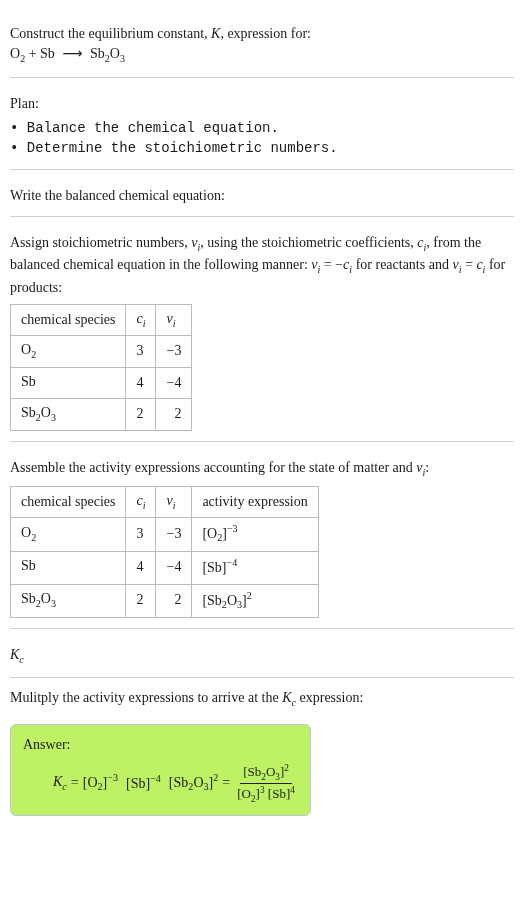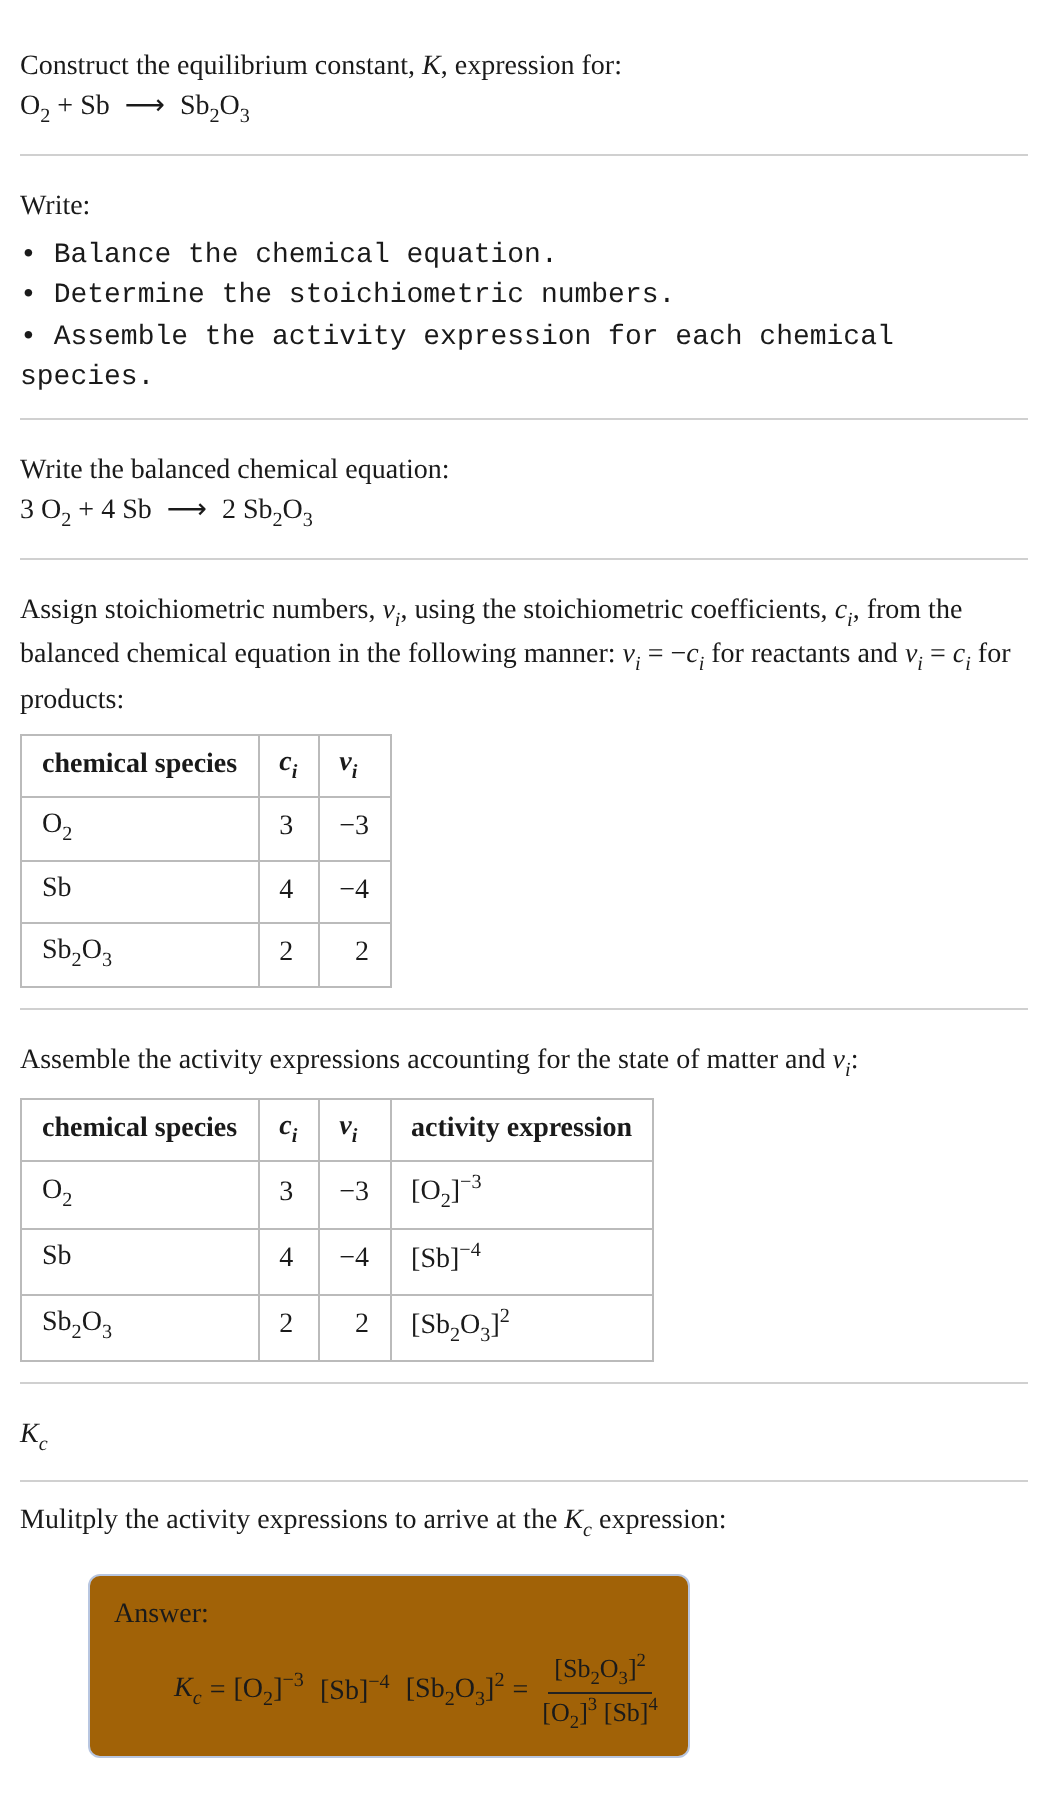--- a/index.html
+++ b/index.html
@@ -30,31 +30,30 @@
   table {
     border-collapse: collapse;
     margin-top: 6px;
     font-size: 14px;
   }
   th, td {
     border: 1px solid #bbb;
     padding: 4px 10px;
     text-align: left;
   }
-  th { font-weight: bold; }
+  th { font-weight: normal; }
   .center { text-align: left; }
   .right { text-align: right; }
   .answer-box {
-    background: #a16207;
+    background: #bef264;
     border: 1px solid #b8c6e0;
     border-radius: 6px;
     padding: 10px 12px;
     display: inline-block;
     margin-top: 6px;
-    margin-left: 34px;
   }
   .italic { font-style: italic; }
   .eq-row {
     display: flex;
     align-items: center;
     gap: 4px;
   }
   .frac {
     display: inline-flex;
     flex-direction: column;
@@ -86,36 +85,30 @@
   </div>
   <div>
     <span><span>O</span><span class="sub">2</span></span><span> + </span><span>Sb</span>
     <span class="arrow">⟶</span>
     <span><span>Sb</span><span class="sub">2</span><span>O</span><span class="sub">3</span></span>
   </div>
 </div>
 
 
 <div class="block">
-  <div>Write:</div>
+  <div>Plan:</div>
   <ul class="bullet">
     <li>Balance the chemical equation.</li>
     <li>Determine the stoichiometric numbers.</li>
-    <li>Assemble the activity expression for each chemical species.</li>
   </ul>
 </div>
 
 
 <div class="block">
   <div>Write the balanced chemical equation:</div>
-  <div>
-    <span>3 </span><span><span>O</span><span class="sub">2</span></span><span> + </span><span>4 </span><span>Sb</span>
-    <span class="arrow">⟶</span>
-    <span> 2 </span><span><span>Sb</span><span class="sub">2</span><span>O</span><span class="sub">3</span></span>
-  </div>
 </div>
 
 
 <div class="block">
   <div>
     <span>Assign stoichiometric numbers, </span><span class="italic">ν</span><span class="italic sub">i</span><span>, using the stoichiometric coefficients, </span><span class="italic">c</span><span class="italic sub">i</span><span>, from the balanced chemical equation in the following manner: </span><span class="italic">ν</span><span class="italic sub">i</span><span> = −</span><span class="italic">c</span><span class="italic sub">i</span><span> for reactants and </span><span class="italic">ν</span><span class="italic sub">i</span><span> = </span><span class="italic">c</span><span class="italic sub">i</span><span> for products:</span>
   </div>
   <table>
     <tbody>
         <tr>

